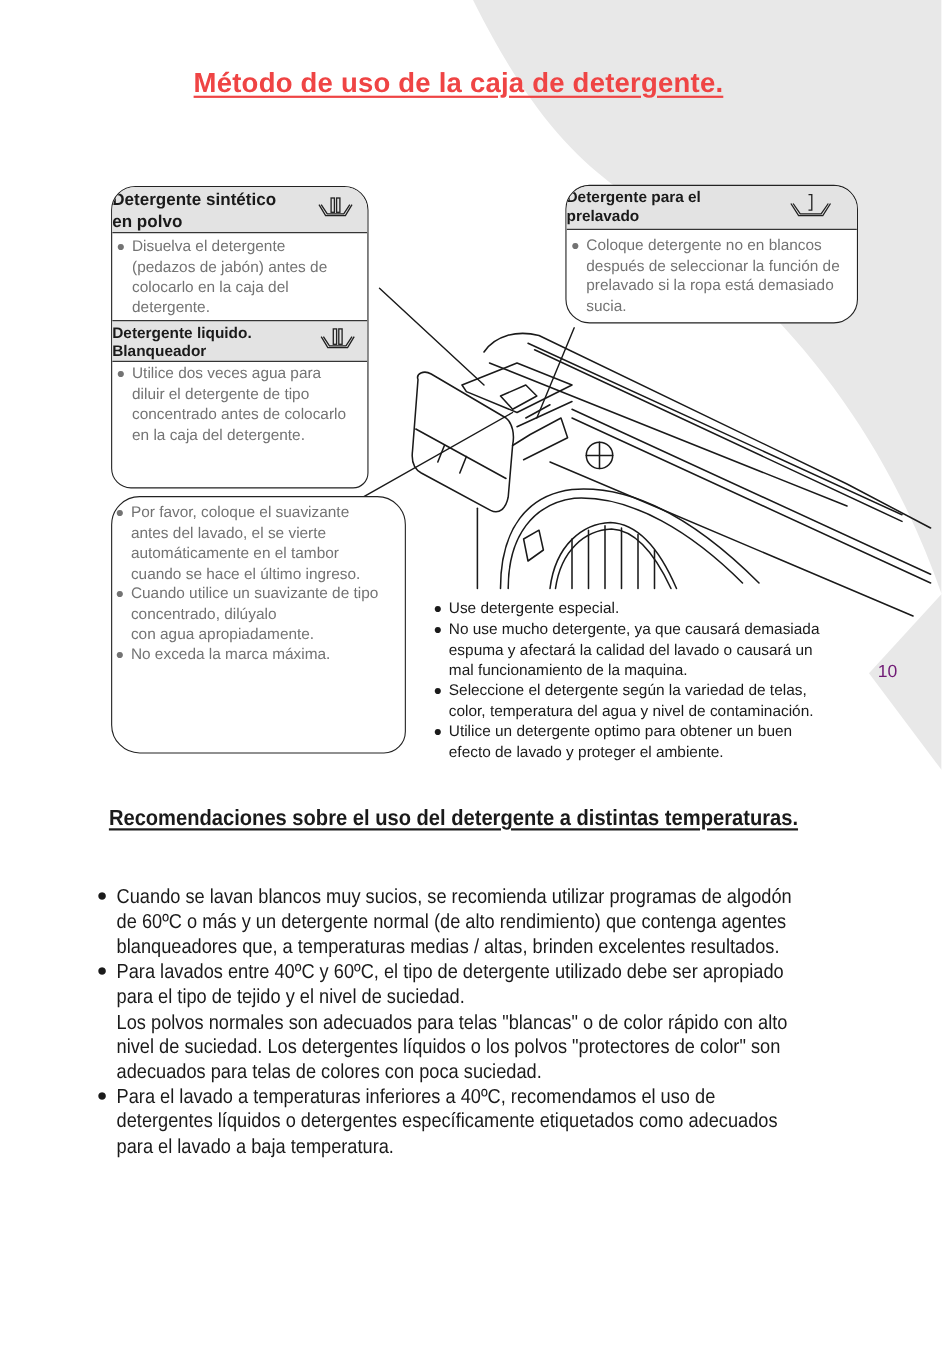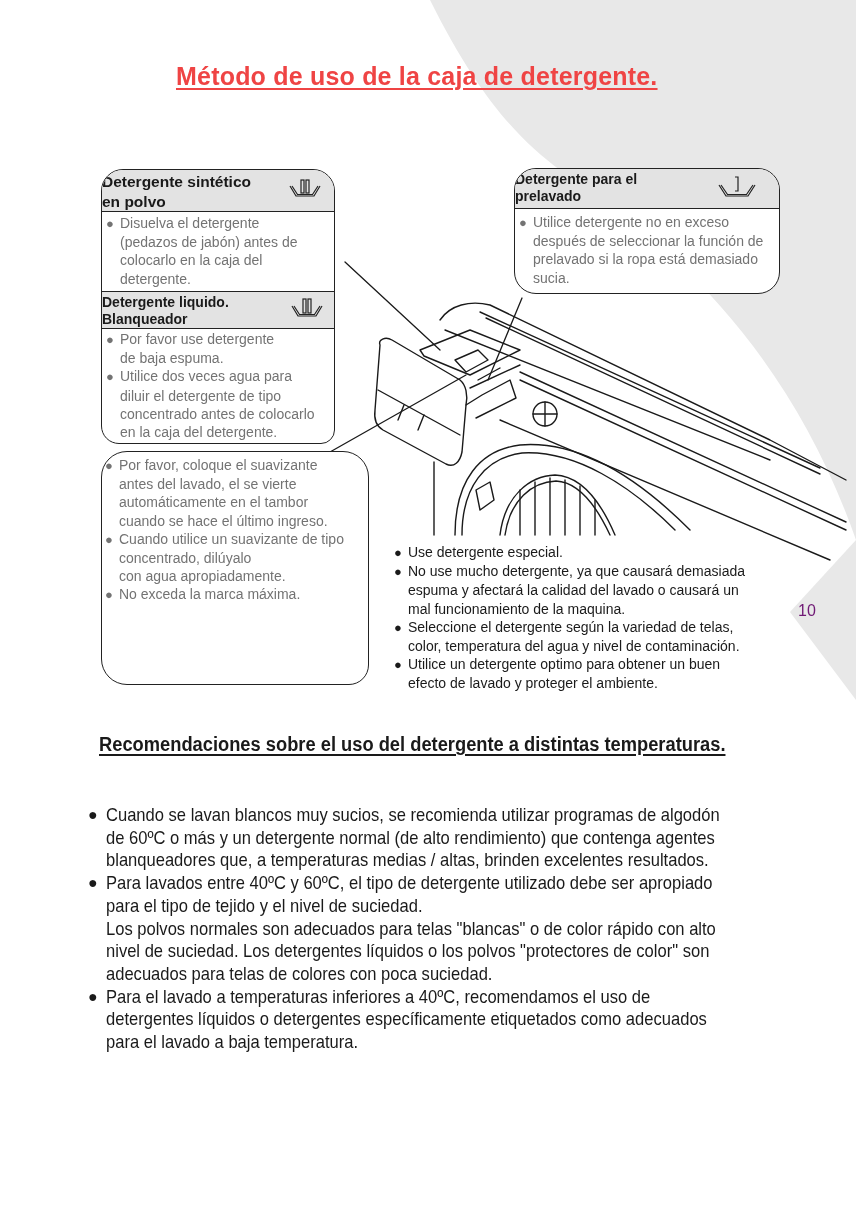--- a/index.html
+++ b/index.html
@@ -126,39 +126,38 @@
     <svg class="icon" style="right:10px; top:4px;" width="34" height="26" viewBox="0 0 34 26">
       <g fill="none" stroke="#222" stroke-width="1.2">
         <path d="M2,10 L8,20 L26,20 L32,10"></path>
           <path d="M4,10 L9.5,18.5 L24.5,18.5 L30,10"></path>
         <rect x="13" y="3" width="3" height="14"></rect>
           <rect x="18" y="3" width="3" height="14"></rect>
       </g>
     </svg>
   </div>
   <div class="box-body body2">
-    <span class="bul"><span class="dot">●</span><span>Por favor use detergente</span><br><span>de baja espuma.</span></span>
     <span class="bul"><span class="dot">●</span><span>Utilice dos veces agua para</span><br><span>diluir el detergente de tipo</span><br><span>concentrado antes de colocarlo</span><br><span>en la caja del detergente.</span></span>
   </div>
 </div>
 
 <div class="box b2">
   <div class="box-head h">
     <div>Detergente para el</div>
     <div>prelavado</div>
     <svg class="icon" style="right:22px; top:4px;" width="40" height="28" viewBox="0 0 40 28">
       <g fill="none" stroke="#222" stroke-width="1.2">
         <path d="M2,12 L9,23 L31,23 L38,12"></path>
           <path d="M4,12 L10.5,21.5 L29.5,21.5 L36,12"></path>
         <path d="M18,4 L21,4 L21,18 L18,18"></path>
       </g>
     </svg>
   </div>
   <div class="box-body body">
-    <span class="bul"><span class="dot">●</span><span>Utilice detergente no en exceso</span><br><span>después de seleccionar la función de</span><br><span>prelavado si la ropa está demasiado</span><br><span>sucia.</span></span>
+    <span class="bul"><span class="dot">●</span><span>Coloque detergente no en blancos</span><br><span>después de seleccionar la función de</span><br><span>prelavado si la ropa está demasiado</span><br><span>sucia.</span></span>
   </div>
 </div>
 
 <div class="box b3">
   <div class="box-body body">
     <span class="bul"><span class="dot">●</span><span>Por favor, coloque el suavizante</span><br><span>antes del lavado, el se vierte</span><br><span>automáticamente en el tambor</span><br><span>cuando se hace el último ingreso.</span></span>
     <span class="bul"><span class="dot">●</span><span>Cuando utilice un suavizante de tipo</span><br><span>concentrado, dilúyalo</span><br><span>con agua apropiadamente.</span></span>
     <span class="bul"><span class="dot">●</span><span>No exceda la marca máxima.</span></span>
   </div>
 </div>

